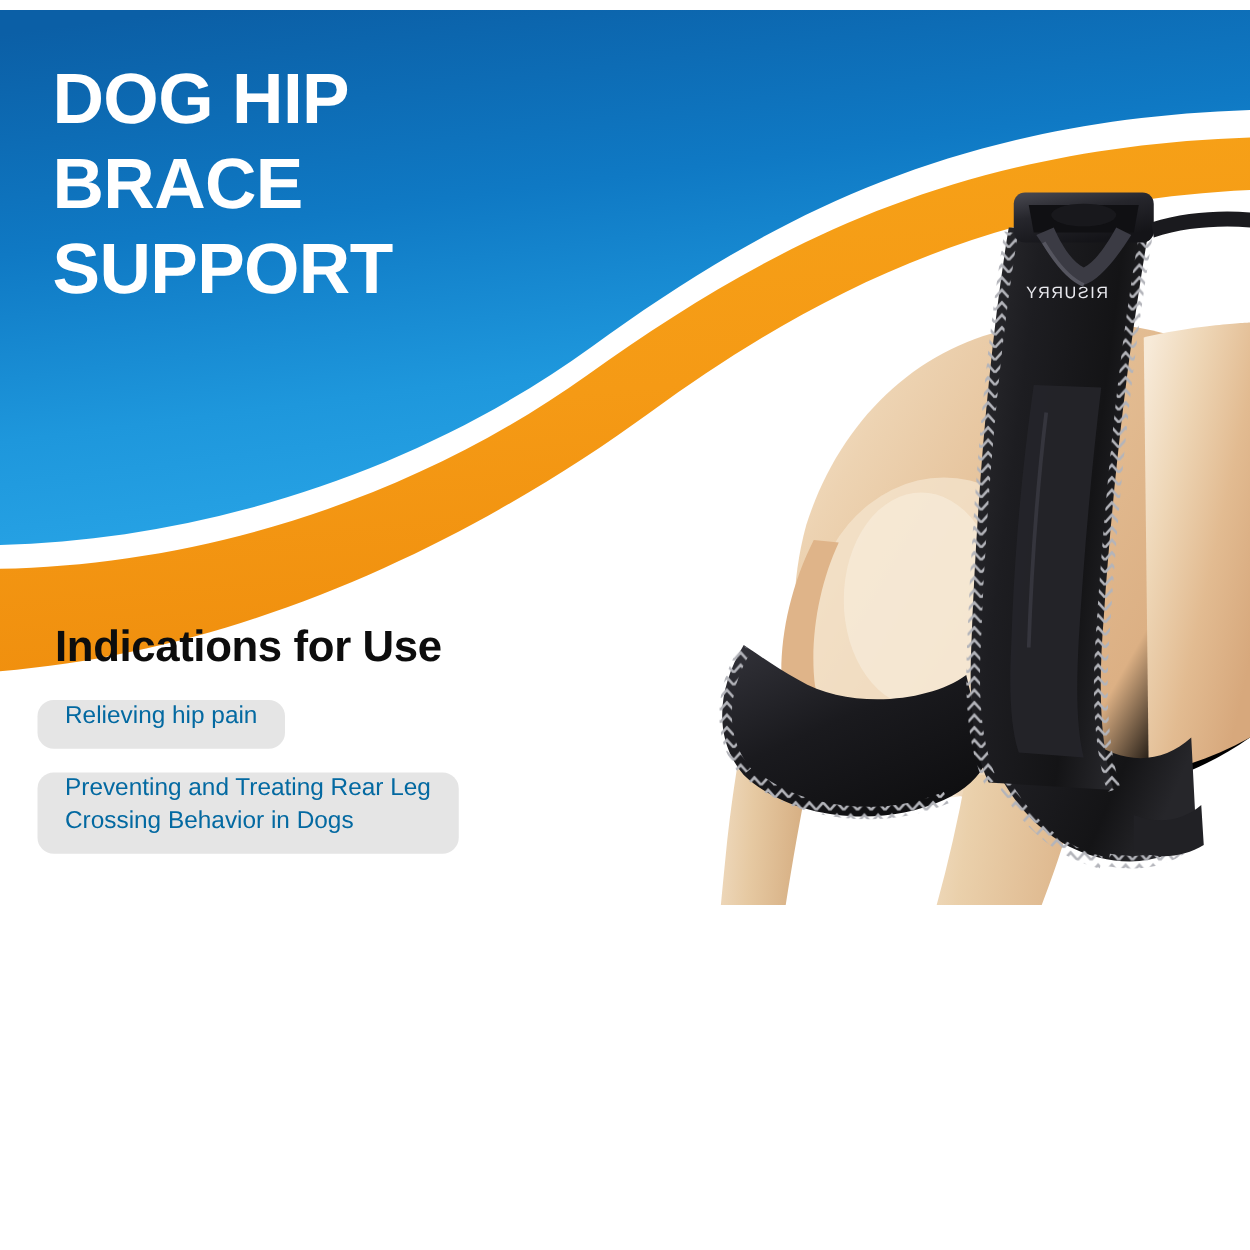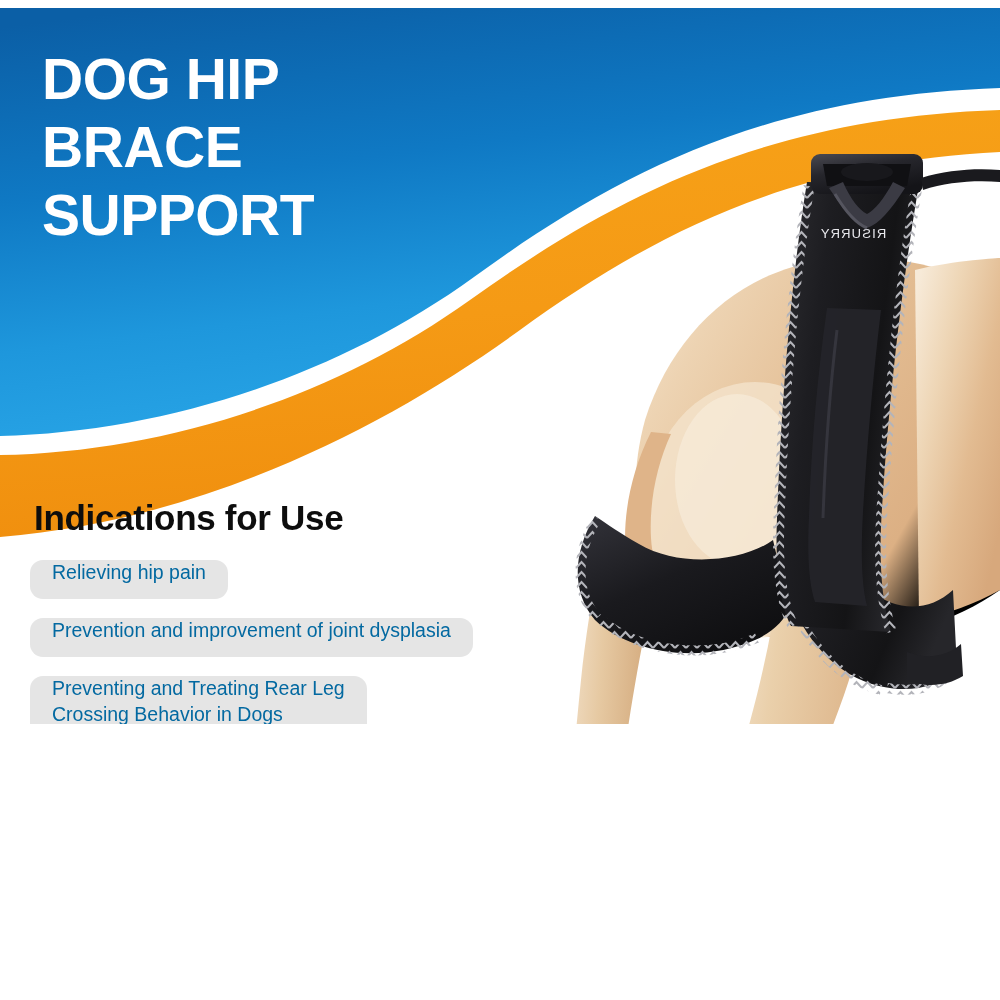--- a/index.html
+++ b/index.html
@@ -45,21 +45,21 @@
     position: absolute;
     left: 30px;
     top: 498px;
     width: 480px;
   }
   #ind-title {
     font-size: 35px;
     font-weight: bold;
     color: #0d0d0d;
     letter-spacing: -0.3px;
-    margin: 0 0 22px 4px;
+    margin: 0 0 22px 14px;
   }
   .pill {
     background: #e5e5e5;
     border-radius: 13px;
     color: #0369a1;
     font-size: 19.5px;
     line-height: 1.33;
     padding: 0 22px 13px 22px;
     margin-bottom: 19px;
     display: inline-block;
@@ -288,21 +288,18 @@
     </g>
   </svg>
 
   <div id="indications">
     <div id="ind-title">Indications for Use</div>
 
     <div class="pill-row">
       <div class="pill">Relieving hip pain</div>
     </div>
     <div class="pill-row">
-      <div class="pill">Prevention and improvement of joint dysplasia</div>
-    </div>
-    <div class="pill-row">
       <div class="pill">Preventing and Treating Rear Leg
 Crossing Behavior in Dogs</div>
     </div>
   </div>
 
 </div>
 
 </body></html>

